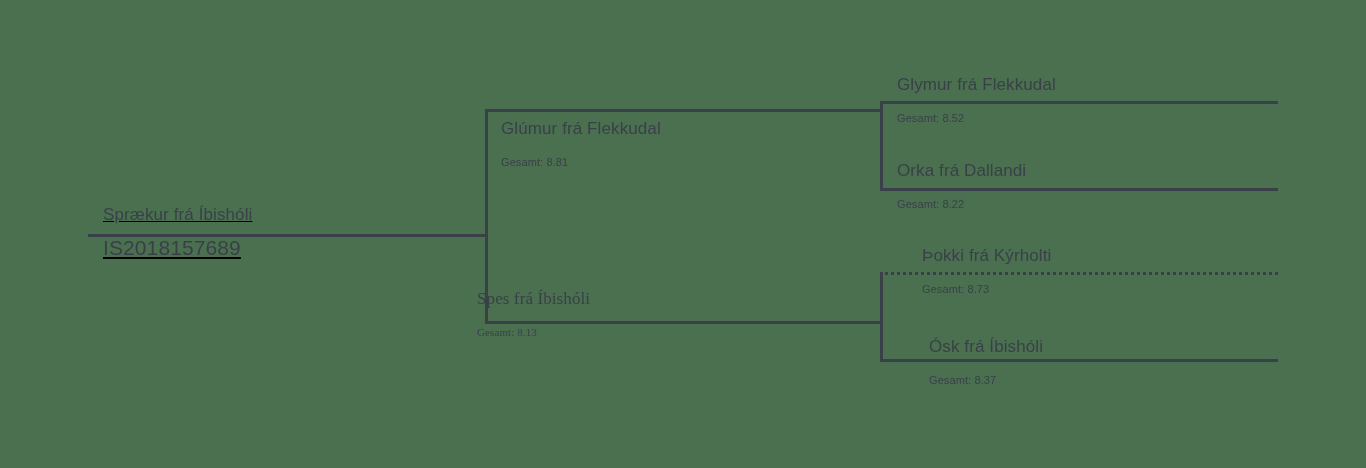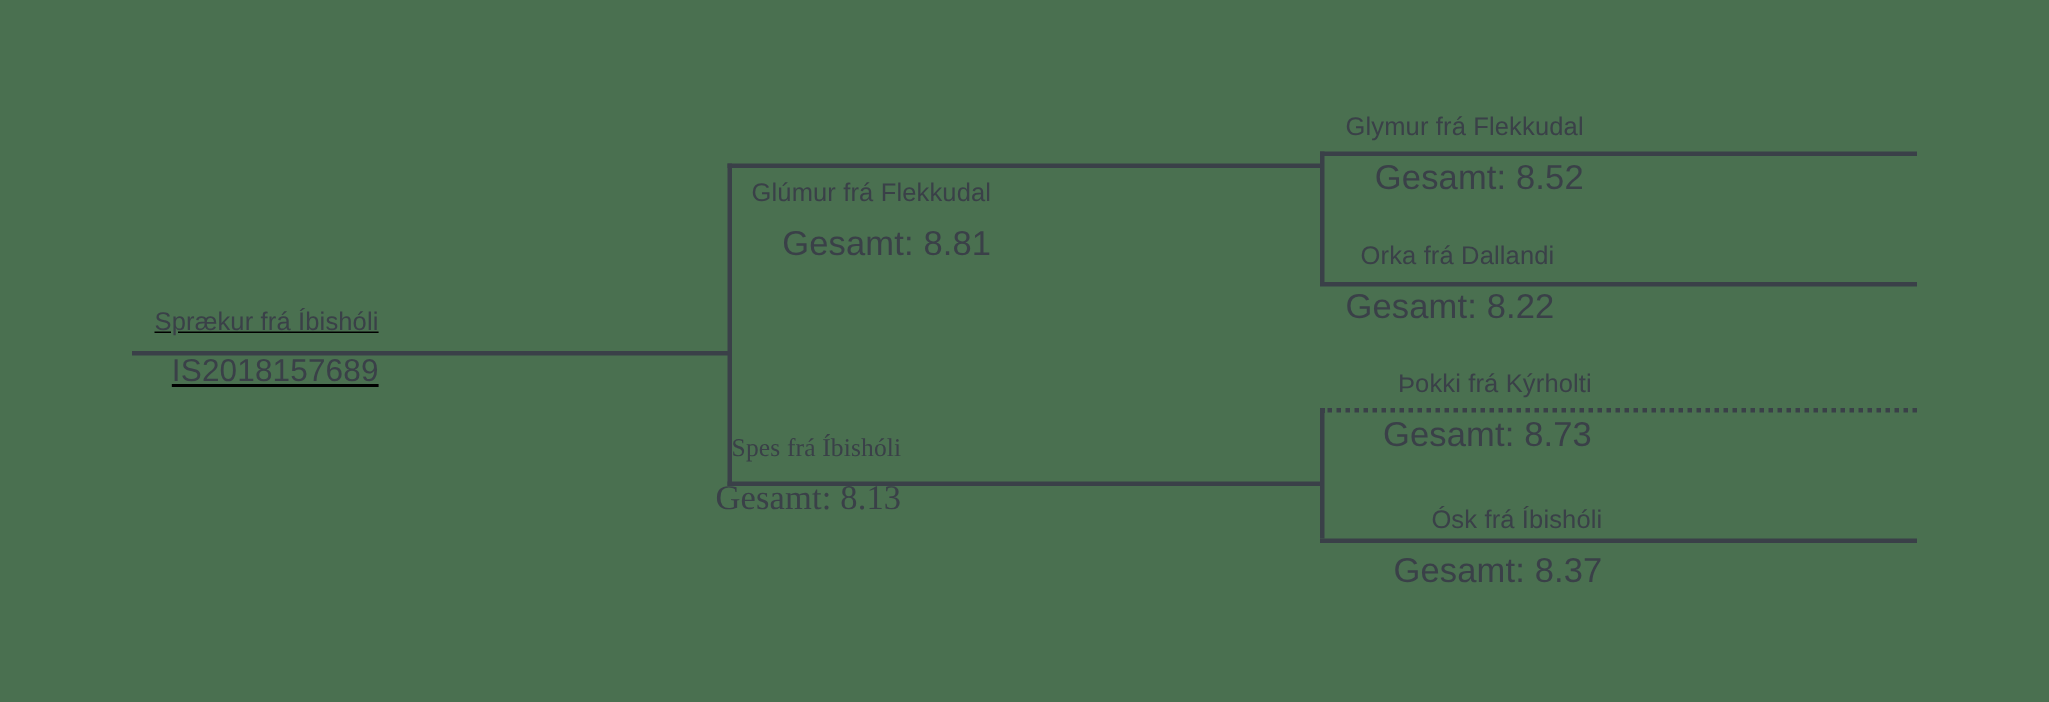--- a/index.html
+++ b/index.html
@@ -13,31 +13,30 @@
     font-family: "Liberation Sans", sans-serif;
     overflow: hidden;
   }
   #pedigree {
     position: relative;
     width: 1366px;
     height: 468px;
   }
   .node {
     position: absolute;
-    text-align: right;
   }
   .node-name {
     font-size: 17px;
     line-height: 20px;
     color: #3a4048;
     white-space: nowrap;
     letter-spacing: 0.1px;
   }
   .node-score {
-    font-size: 23px;
+    font-size: 11px;
     line-height: 20px;
     color: #3a4048;
     white-space: nowrap;
     letter-spacing: 0.1px;
     margin-top: 13px;
   }
   .node-id {
     font-size: 21px;
     line-height: 20px;
     color: #3a4048;

